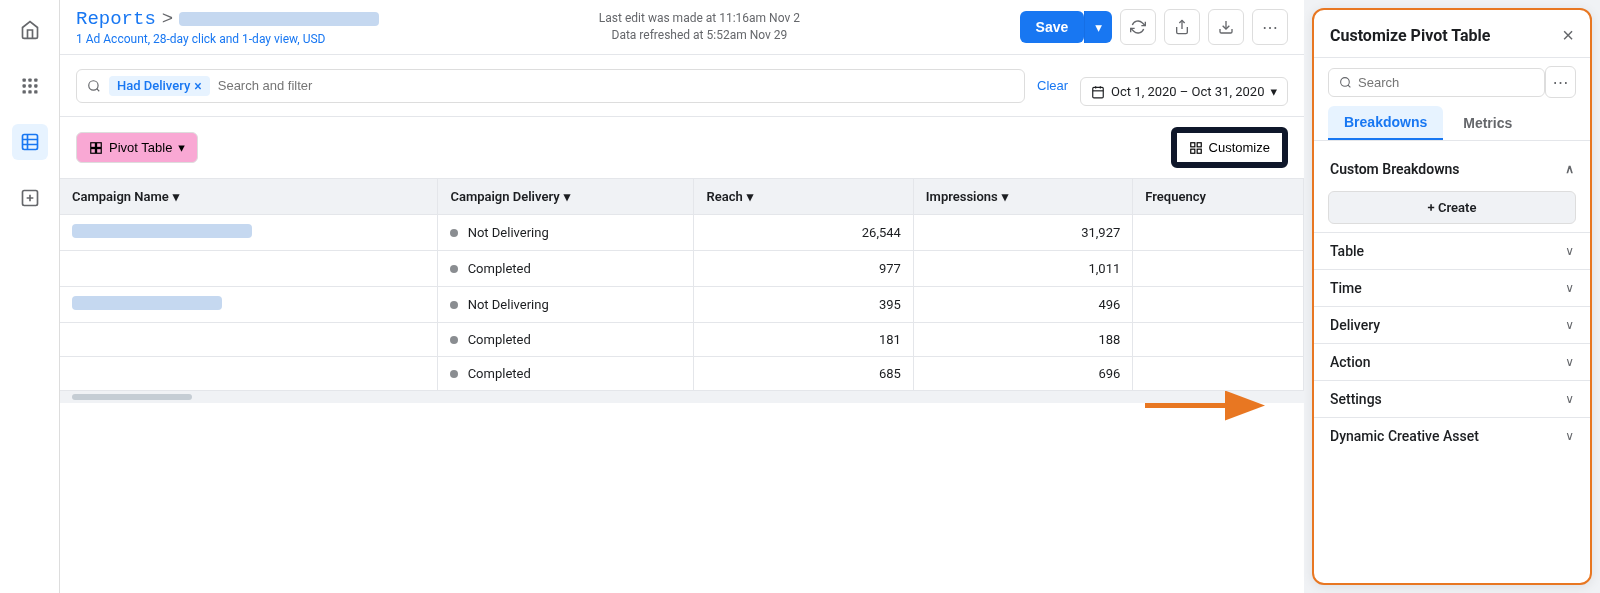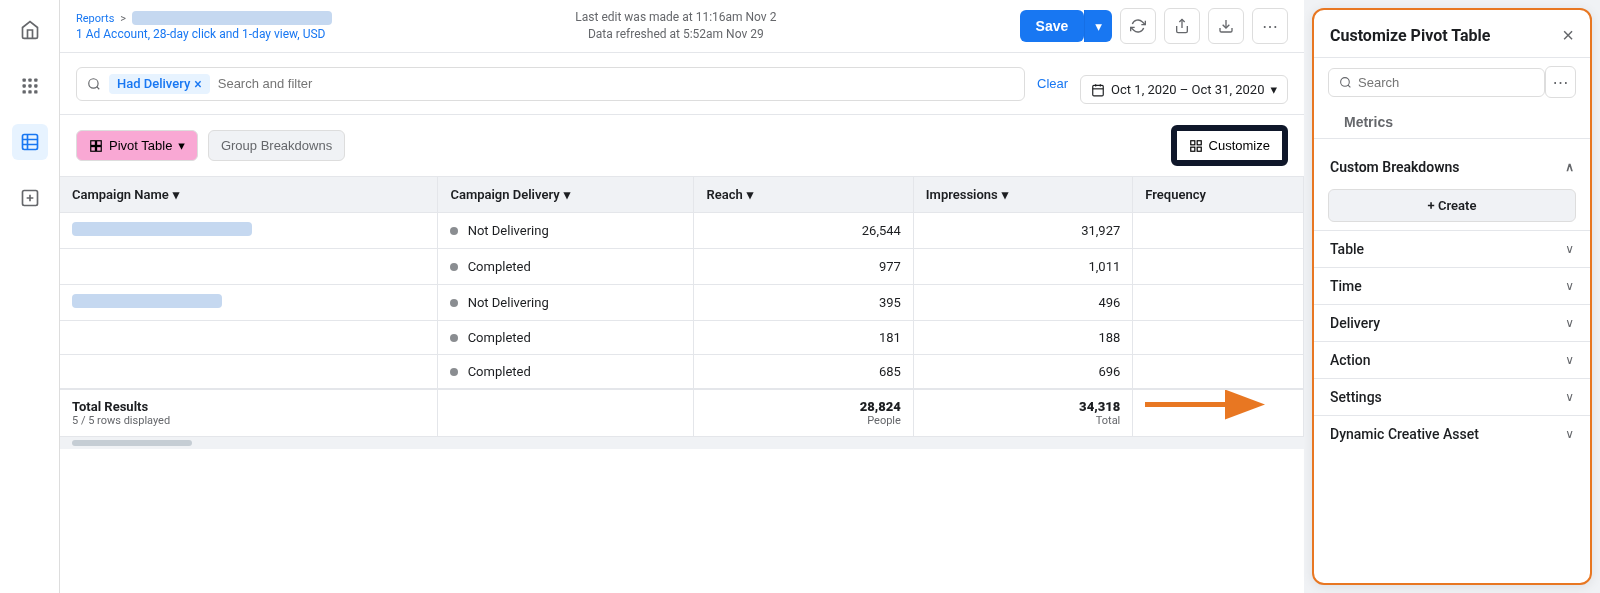--- a/index.html
+++ b/index.html
@@ -11,21 +11,21 @@
     .left-sidebar { width: 60px; background: #fff; border-right: 1px solid #ddd; display: flex; flex-direction: column; align-items: center; padding: 12px 0; gap: 20px; flex-shrink: 0; }
     .sidebar-icon { width: 36px; height: 36px; display: flex; align-items: center; justify-content: center; border-radius: 6px; cursor: pointer; color: #65676b; font-size: 18px; }
     .sidebar-icon.active { background: #e7f3ff; color: #1877f2; }
 
     
     .main-content { flex: 1; display: flex; flex-direction: column; background: #fff; overflow: hidden; }
 
     
     .top-bar { display: flex; align-items: center; justify-content: space-between; padding: 8px 16px; border-bottom: 1px solid #e4e6ea; background: #fff; min-height: 52px; }
     .top-bar-left { display: flex; flex-direction: column; }
-    .breadcrumb { display: flex; align-items: center; gap: 6px; font-size: 11px; color: #65676b; }
+    .breadcrumb { display: flex; align-items: center; gap: 6px; font-size: 19px; color: #65676b; font-family: Liberation Mono, monospace; }
     .breadcrumb-link { color: #1877f2; text-decoration: none; cursor: pointer; }
     .sub-info { color: #1877f2; font-size: 12px; margin-top: 2px; }
     .top-bar-center { text-align: center; font-size: 12px; color: #65676b; line-height: 1.4; }
     .top-bar-right { display: flex; align-items: center; gap: 8px; }
     .btn-save { background: #1877f2; color: #fff; border: none; padding: 8px 16px; border-radius: 6px; cursor: pointer; font-size: 14px; font-weight: 600; }
     .btn-save-dropdown { background: #1877f2; color: #fff; border: none; border-left: 1px solid #166fe5; padding: 8px 10px; border-radius: 0 6px 6px 0; cursor: pointer; }
     .btn-save-group { display: flex; border-radius: 4px; overflow: hidden; }
     .btn-icon { background: none; border: 1px solid #ddd; width: 36px; height: 36px; border-radius: 6px; cursor: pointer; display: flex; align-items: center; justify-content: center; color: #65676b; font-size: 16px; }
 
     
@@ -205,23 +205,20 @@
       <button class="btn-pivot">
         <svg width="14" height="14" viewBox="0 0 24 24" fill="none" stroke="currentColor" stroke-width="2">
             <rect x="3" y="3" width="8" height="8"></rect>
             <rect x="13" y="3" width="8" height="8"></rect>
             <rect x="3" y="13" width="8" height="8"></rect>
             <rect x="13" y="13" width="8" height="8"></rect>
           </svg>
         <span>Pivot Table</span>
         <span>▾</span>
       </button>
-      <button class="btn-group">
-        <span>Group Breakdowns</span>
-      </button>
       <div class="toolbar-spacer"></div>
       <button class="btn-customize">
         <svg width="14" height="14" viewBox="0 0 24 24" fill="none" stroke="currentColor" stroke-width="2">
             <rect x="3" y="3" width="7" height="7"></rect>
             <rect x="14" y="3" width="7" height="7"></rect>
             <rect x="14" y="14" width="7" height="7"></rect>
             <rect x="3" y="14" width="7" height="7"></rect>
           </svg>
         <span>Customize</span>
       </button>
@@ -310,36 +307,20 @@
             <td></td>
           </tr>
           <tr>
             <td class="col-campaign-name"></td>
             <td>
               <span class="delivery-dot"></span>
               <span>Completed</span>
             </td>
             <td class="num-cell">685</td>
             <td class="num-cell">696</td>
-            <td></td>
-          </tr>
-          <tr class="total-row">
-            <td>
-              <span class="total-label">Total Results</span><br>
-              <span class="total-sub">5 / 5 rows displayed</span>
-            </td>
-            <td></td>
-            <td class="num-cell">
-              <strong>28,824</strong>
-              <span class="total-sub">People</span>
-            </td>
-            <td class="num-cell">
-              <strong>34,318</strong>
-              <span class="total-sub">Total</span>
-            </td>
             <td></td>
           </tr>
         </tbody>
       </table>
 
       <div style="height:12px; background:#f0f2f5; display:flex; align-items:center; padding:0 12px;">
         <div style="width:120px; height:6px; background:#c5cdd4; border-radius:3px;"></div>
       </div>
 
       <div style="position:absolute; top:55%; left:1080px; transform:translateY(-50%); pointer-events:none;">
@@ -366,20 +347,21 @@
         <svg width="13" height="13" viewBox="0 0 24 24" fill="none" stroke="#65676b" stroke-width="2">
             <circle cx="11" cy="11" r="8"></circle>
             <path d="M21 21l-4.35-4.35"></path>
           </svg>
         <input type="text" placeholder="Search" style="">
       </div>
       <button class="panel-menu-btn">⋯</button>
     </div>
 
     <div class="panel-tabs">
+      <button class="tab-btn active">Breakdowns</button>
       <button class="tab-btn">Metrics</button>
     </div>
 
     <div class="panel-content">
       <div class="panel-section-header">
         <span>Custom Breakdowns</span>
         <span class="chevron-icon">∧</span>
       </div>
 
       <div class="panel-create-btn">

